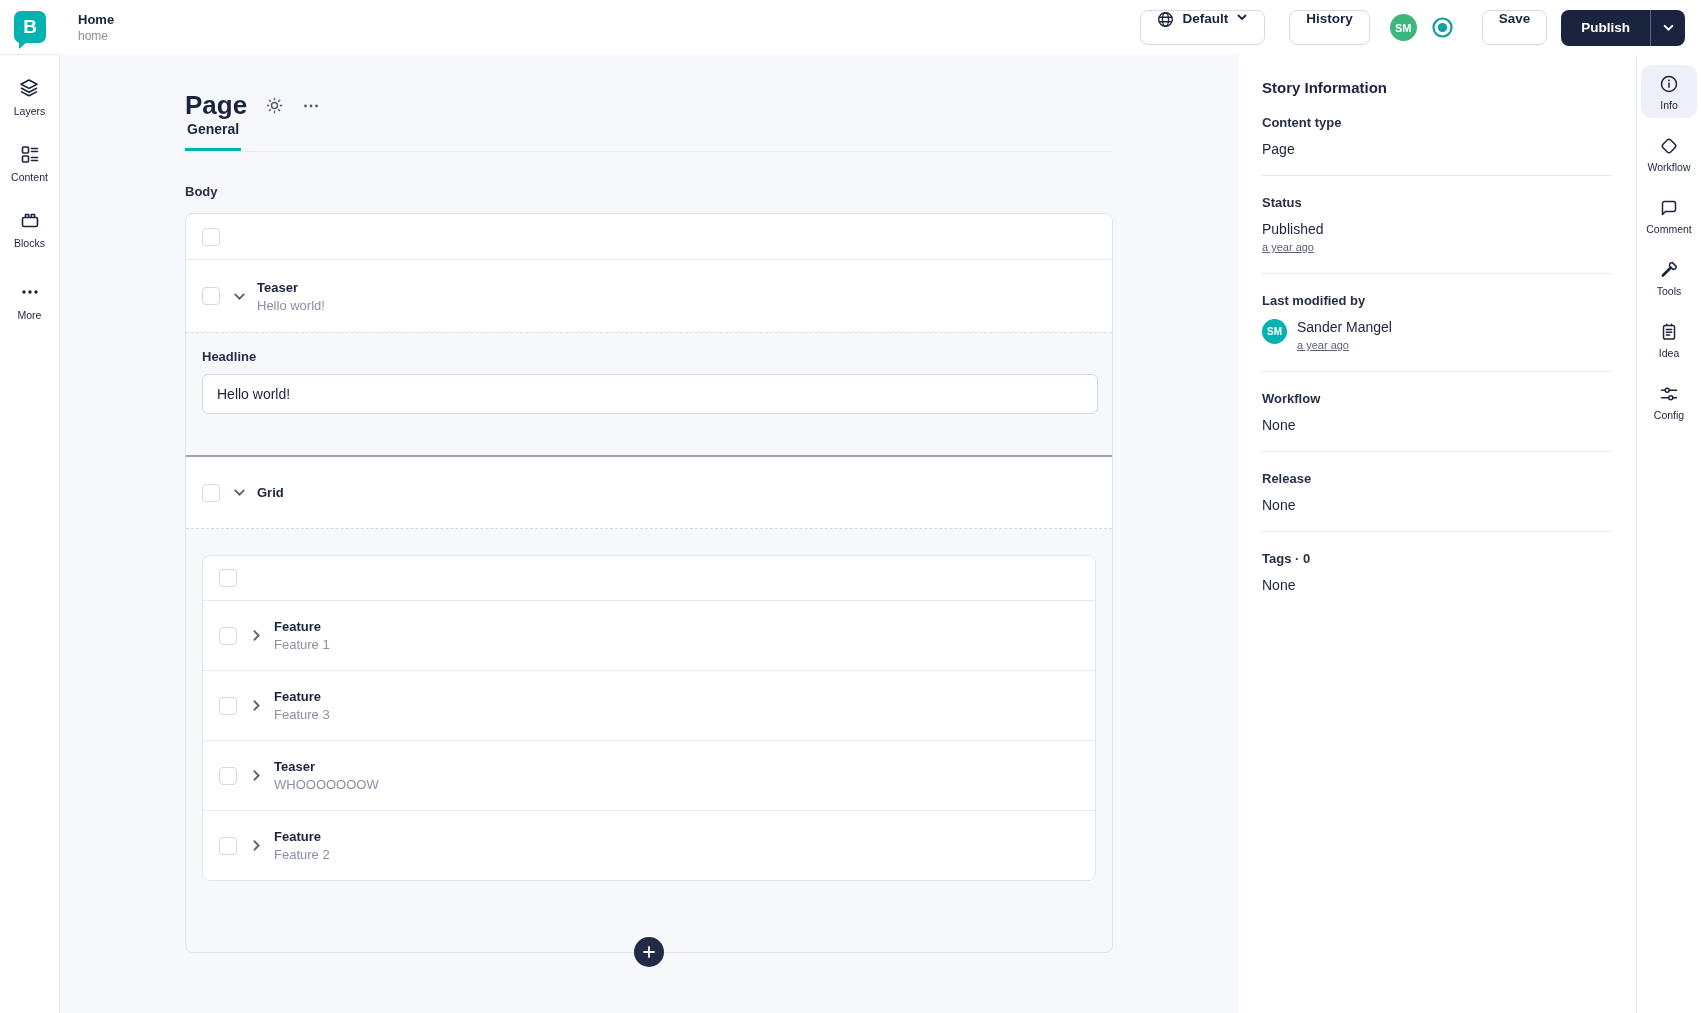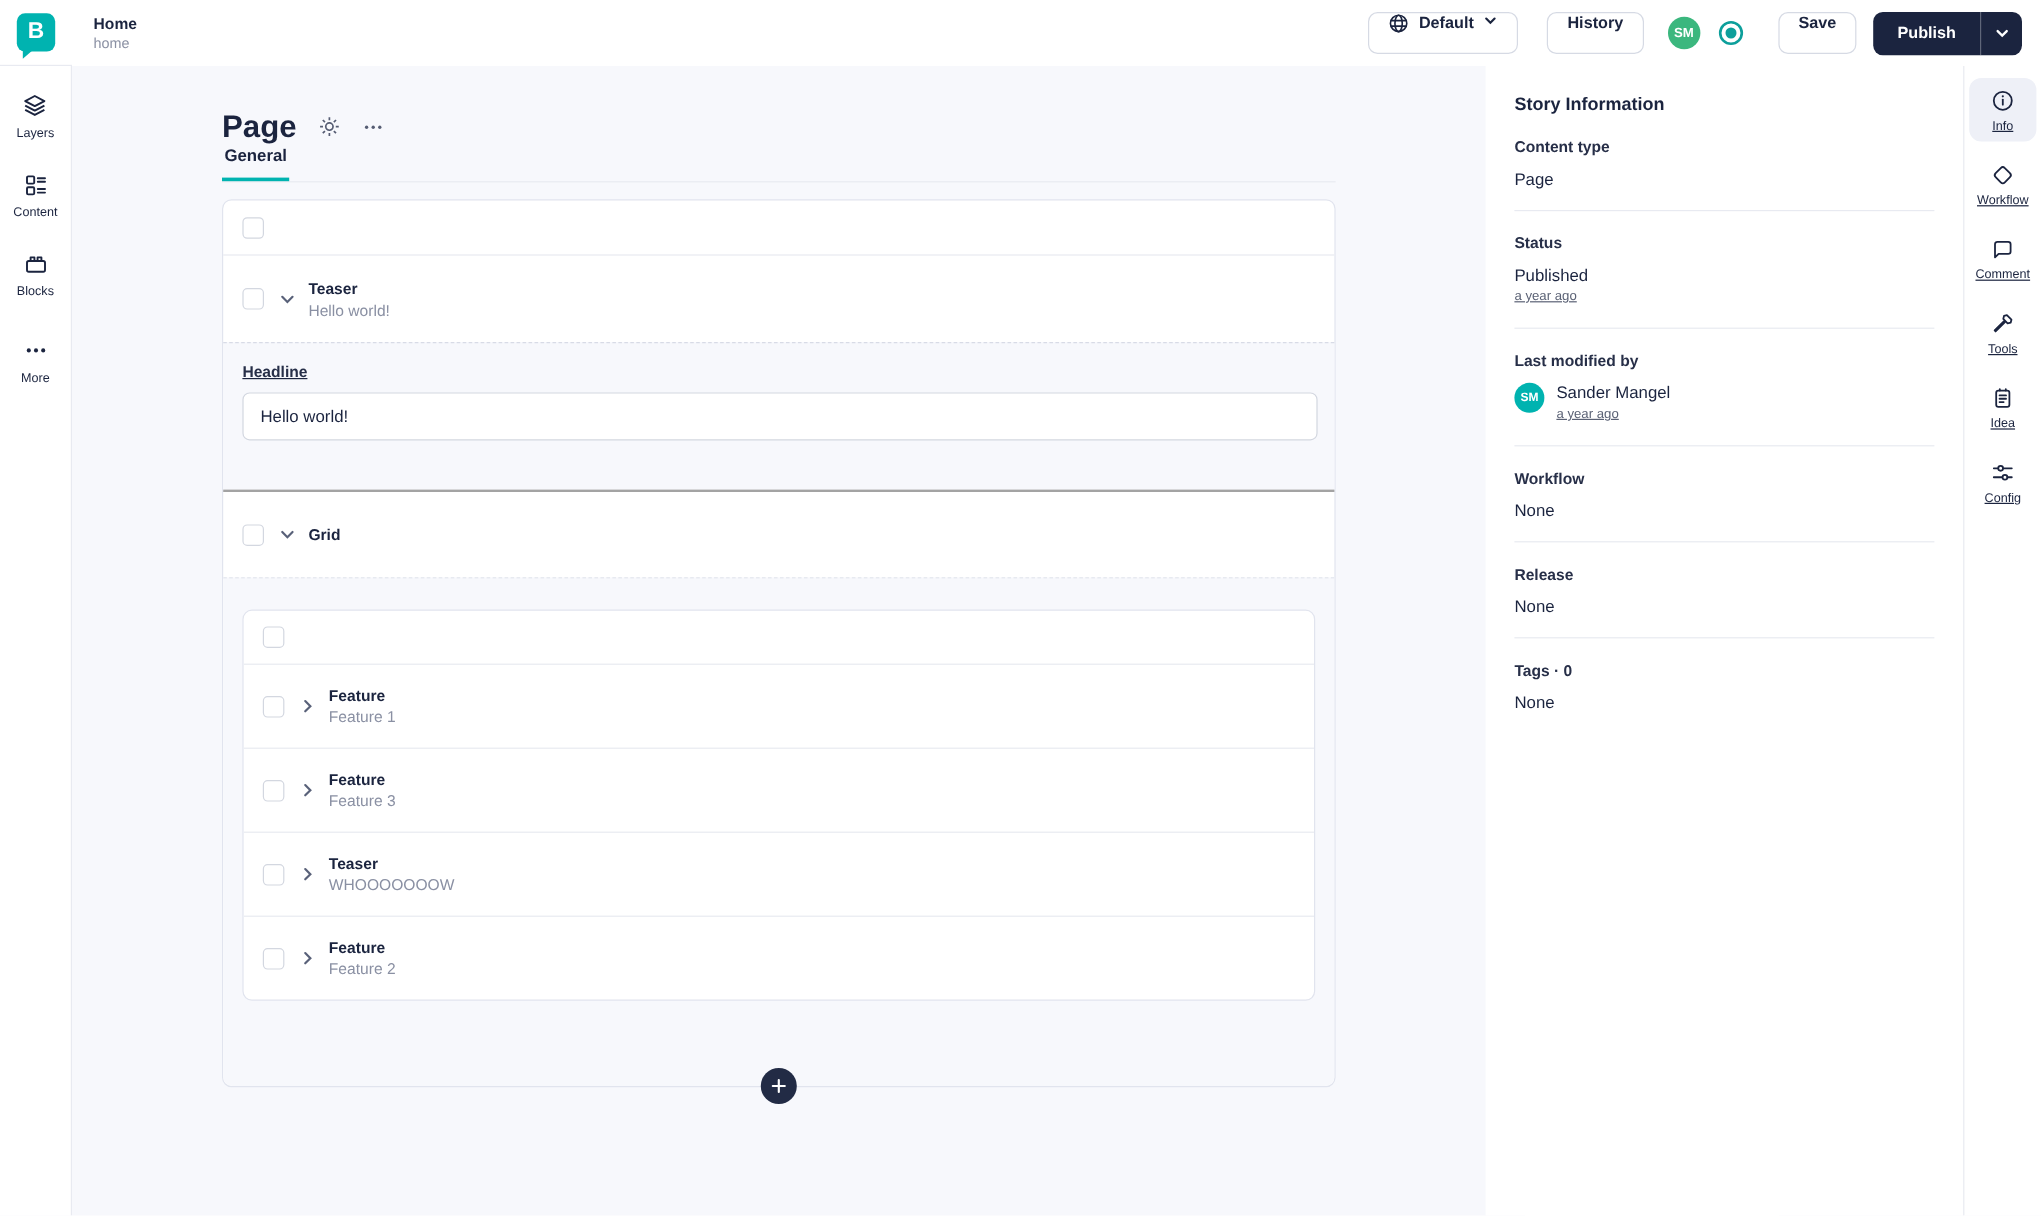--- a/index.html
+++ b/index.html
@@ -55,21 +55,21 @@
   .checkbox { width:18px; height:18px; border:1.5px solid #d3d7e0; border-radius:4px; background:#fff; cursor:pointer; flex:none; }
   .block-row { display:flex; align-items:center; padding:0 16px; cursor:pointer; }
   .block-row .chev { margin-left:12px; display:flex; color:#596179; }
   .block-meta { margin-left:10px; }
   .block-type { font-size:13px; font-weight:bold; color:#1b243f; }
   .block-sub  { font-size:13px; color:#8a90a3; margin-top:3px; }
   .row-teaser { height:72px; }
   .row-grid   { height:73px; border-top:2px solid #a3a3a3; }
   .expand { background:#f7f8fc; border-top:1px dashed #d8dbe6; }
   .expand-inner { padding:16px 16px 0 16px; }
-  .exp-teaser { height:123px;text-decoration:underline; }
+  .exp-teaser { height:123px; }
   .exp-grid   { height:424px; border-bottom-left-radius:8px; border-bottom-right-radius:8px; }
   .text-input { margin-top:10px; width:896px; height:40px; border:1px solid #d3d7e0; border-radius:6px;
                 background:#fff; padding:0 14px; font-size:14px; color:#1b243f; font-family:inherit; }
   .inner-card { margin-top:10px; background:#fff; border:1px solid #e1e4ee; border-radius:8px; overflow:hidden; }
   .inner-card .row-select { height:44px; }
   .col-row { height:70px; border-top:1px solid #e8eaf1; }
   .add-btn { position:absolute; left:50%; bottom:-15px; transform:translateX(-50%);
              width:30px; height:30px; border-radius:50%; background:#222b45; color:#fff; border:none;
              font-size:18px; line-height:1; display:flex; align-items:center; justify-content:center; cursor:pointer; }
 
@@ -81,21 +81,21 @@
   .info-section:first-of-type { margin-top:10px; }
   .info-label { font-size:13px; font-weight:bold; color:#272f48; margin-bottom:11px; }
   .info-value { font-size:14px; color:#1b243f; }
   .info-link { font-size:11px; color:#5b6275; text-decoration:underline; margin-top:4px; display:inline-block; cursor:pointer; }
   .modified-row { display:flex; gap:10px; align-items:flex-start; }
   .avatar-sm { width:25px; height:25px; border-radius:50%; background:#00b3b0; color:#fff; font-size:10px;
                font-weight:bold; display:flex; align-items:center; justify-content:center; flex:none; }
 
   
   .right-rail { grid-column:4; grid-row:2; background:#fff; border-left:1px solid #e8eaf1;
-                display:flex; flex-direction:column; align-items:center; padding-top:10px; gap:9px;text-decoration:underline; }
+                display:flex; flex-direction:column; align-items:center; padding-top:10px; gap:9px; }
   .tool-item { width:56px; padding:9px 0 7px 0; border-radius:10px; display:flex; flex-direction:column;
                align-items:center; gap:5px; color:#1b243f; cursor:pointer; }
   .tool-item.active { background:#eef0f7; }
   .tool-item .lbl { font-size:10.5px; }
   svg { display:block; }
 </style>
 </head>
 <body>
 
 <div class="app">
@@ -209,20 +209,21 @@
               <circle cx="9" cy="9" r="1.4"></circle>
               <circle cx="14.5" cy="9" r="1.4"></circle>
           </svg>
         </button>
       </div>
 
       <div class="tabs">
         <div class="tab">General</div>
       </div>
 
+      <div class="field-label body-label">Body</div>
 
       <div class="card">
 
         <div class="row-select">
           <div class="checkbox"></div>
         </div>
 
         <div class="block-row row-teaser">
           <div class="checkbox"></div>
           <span class="chev">

